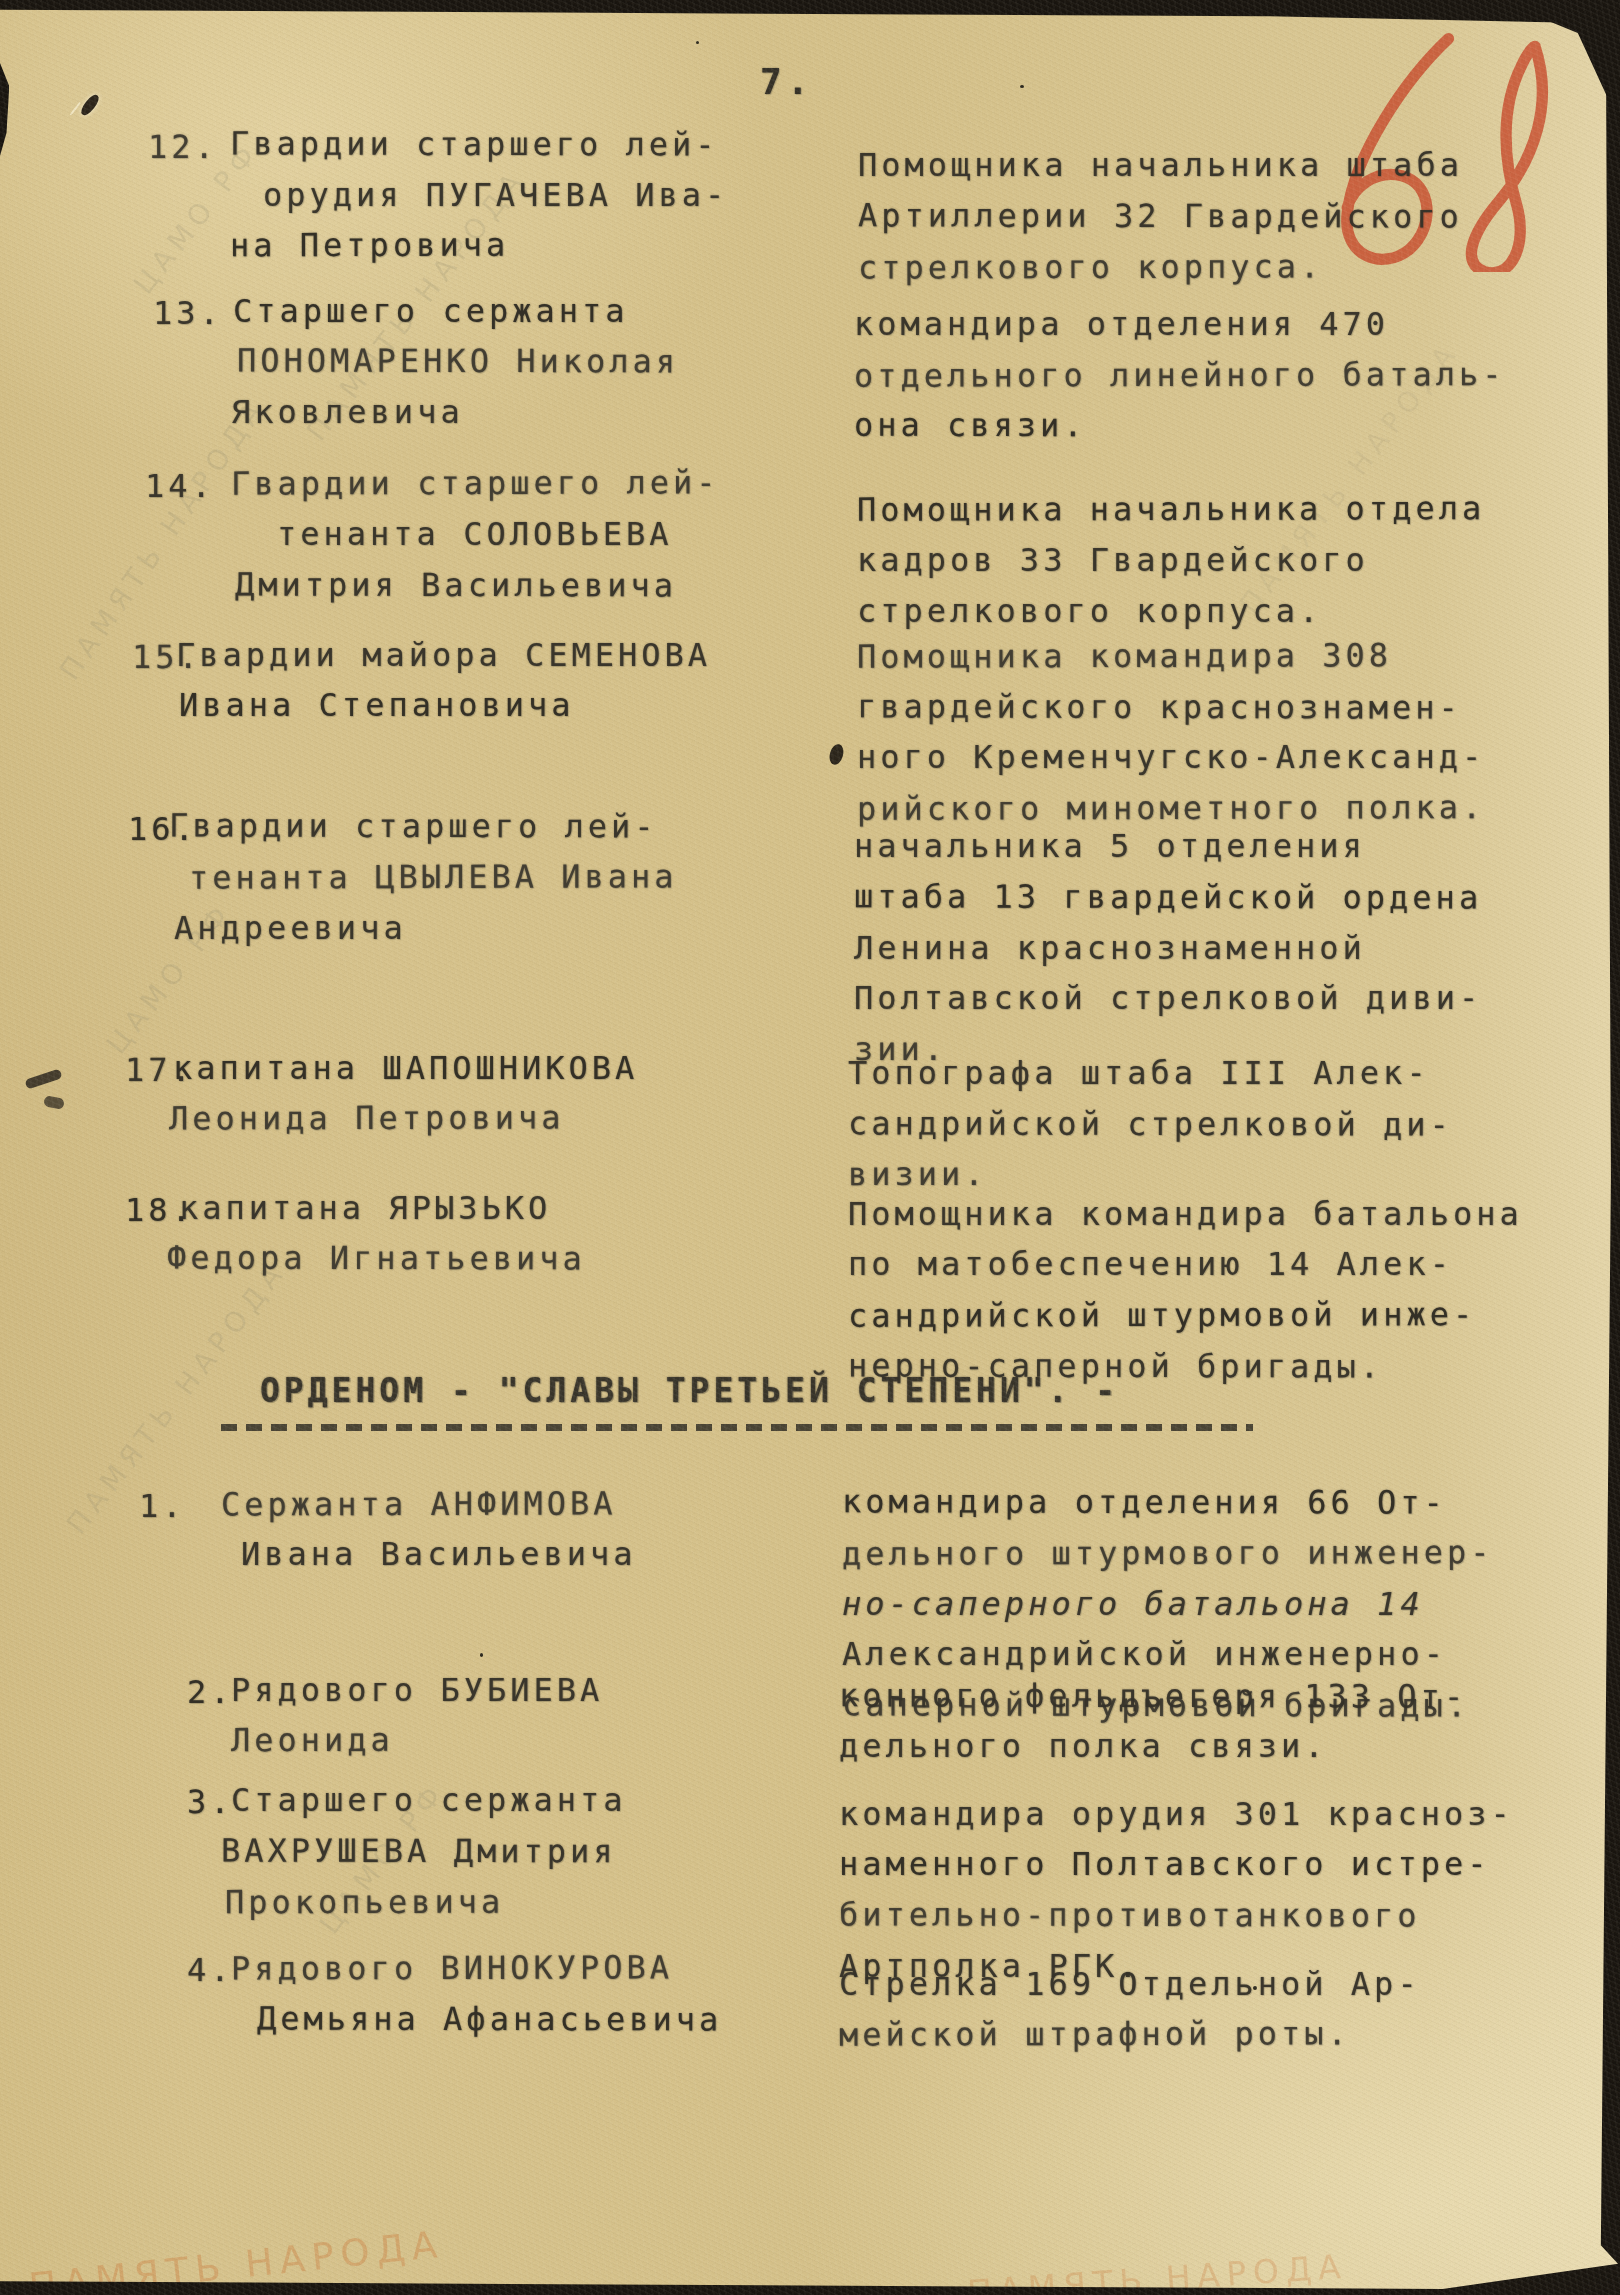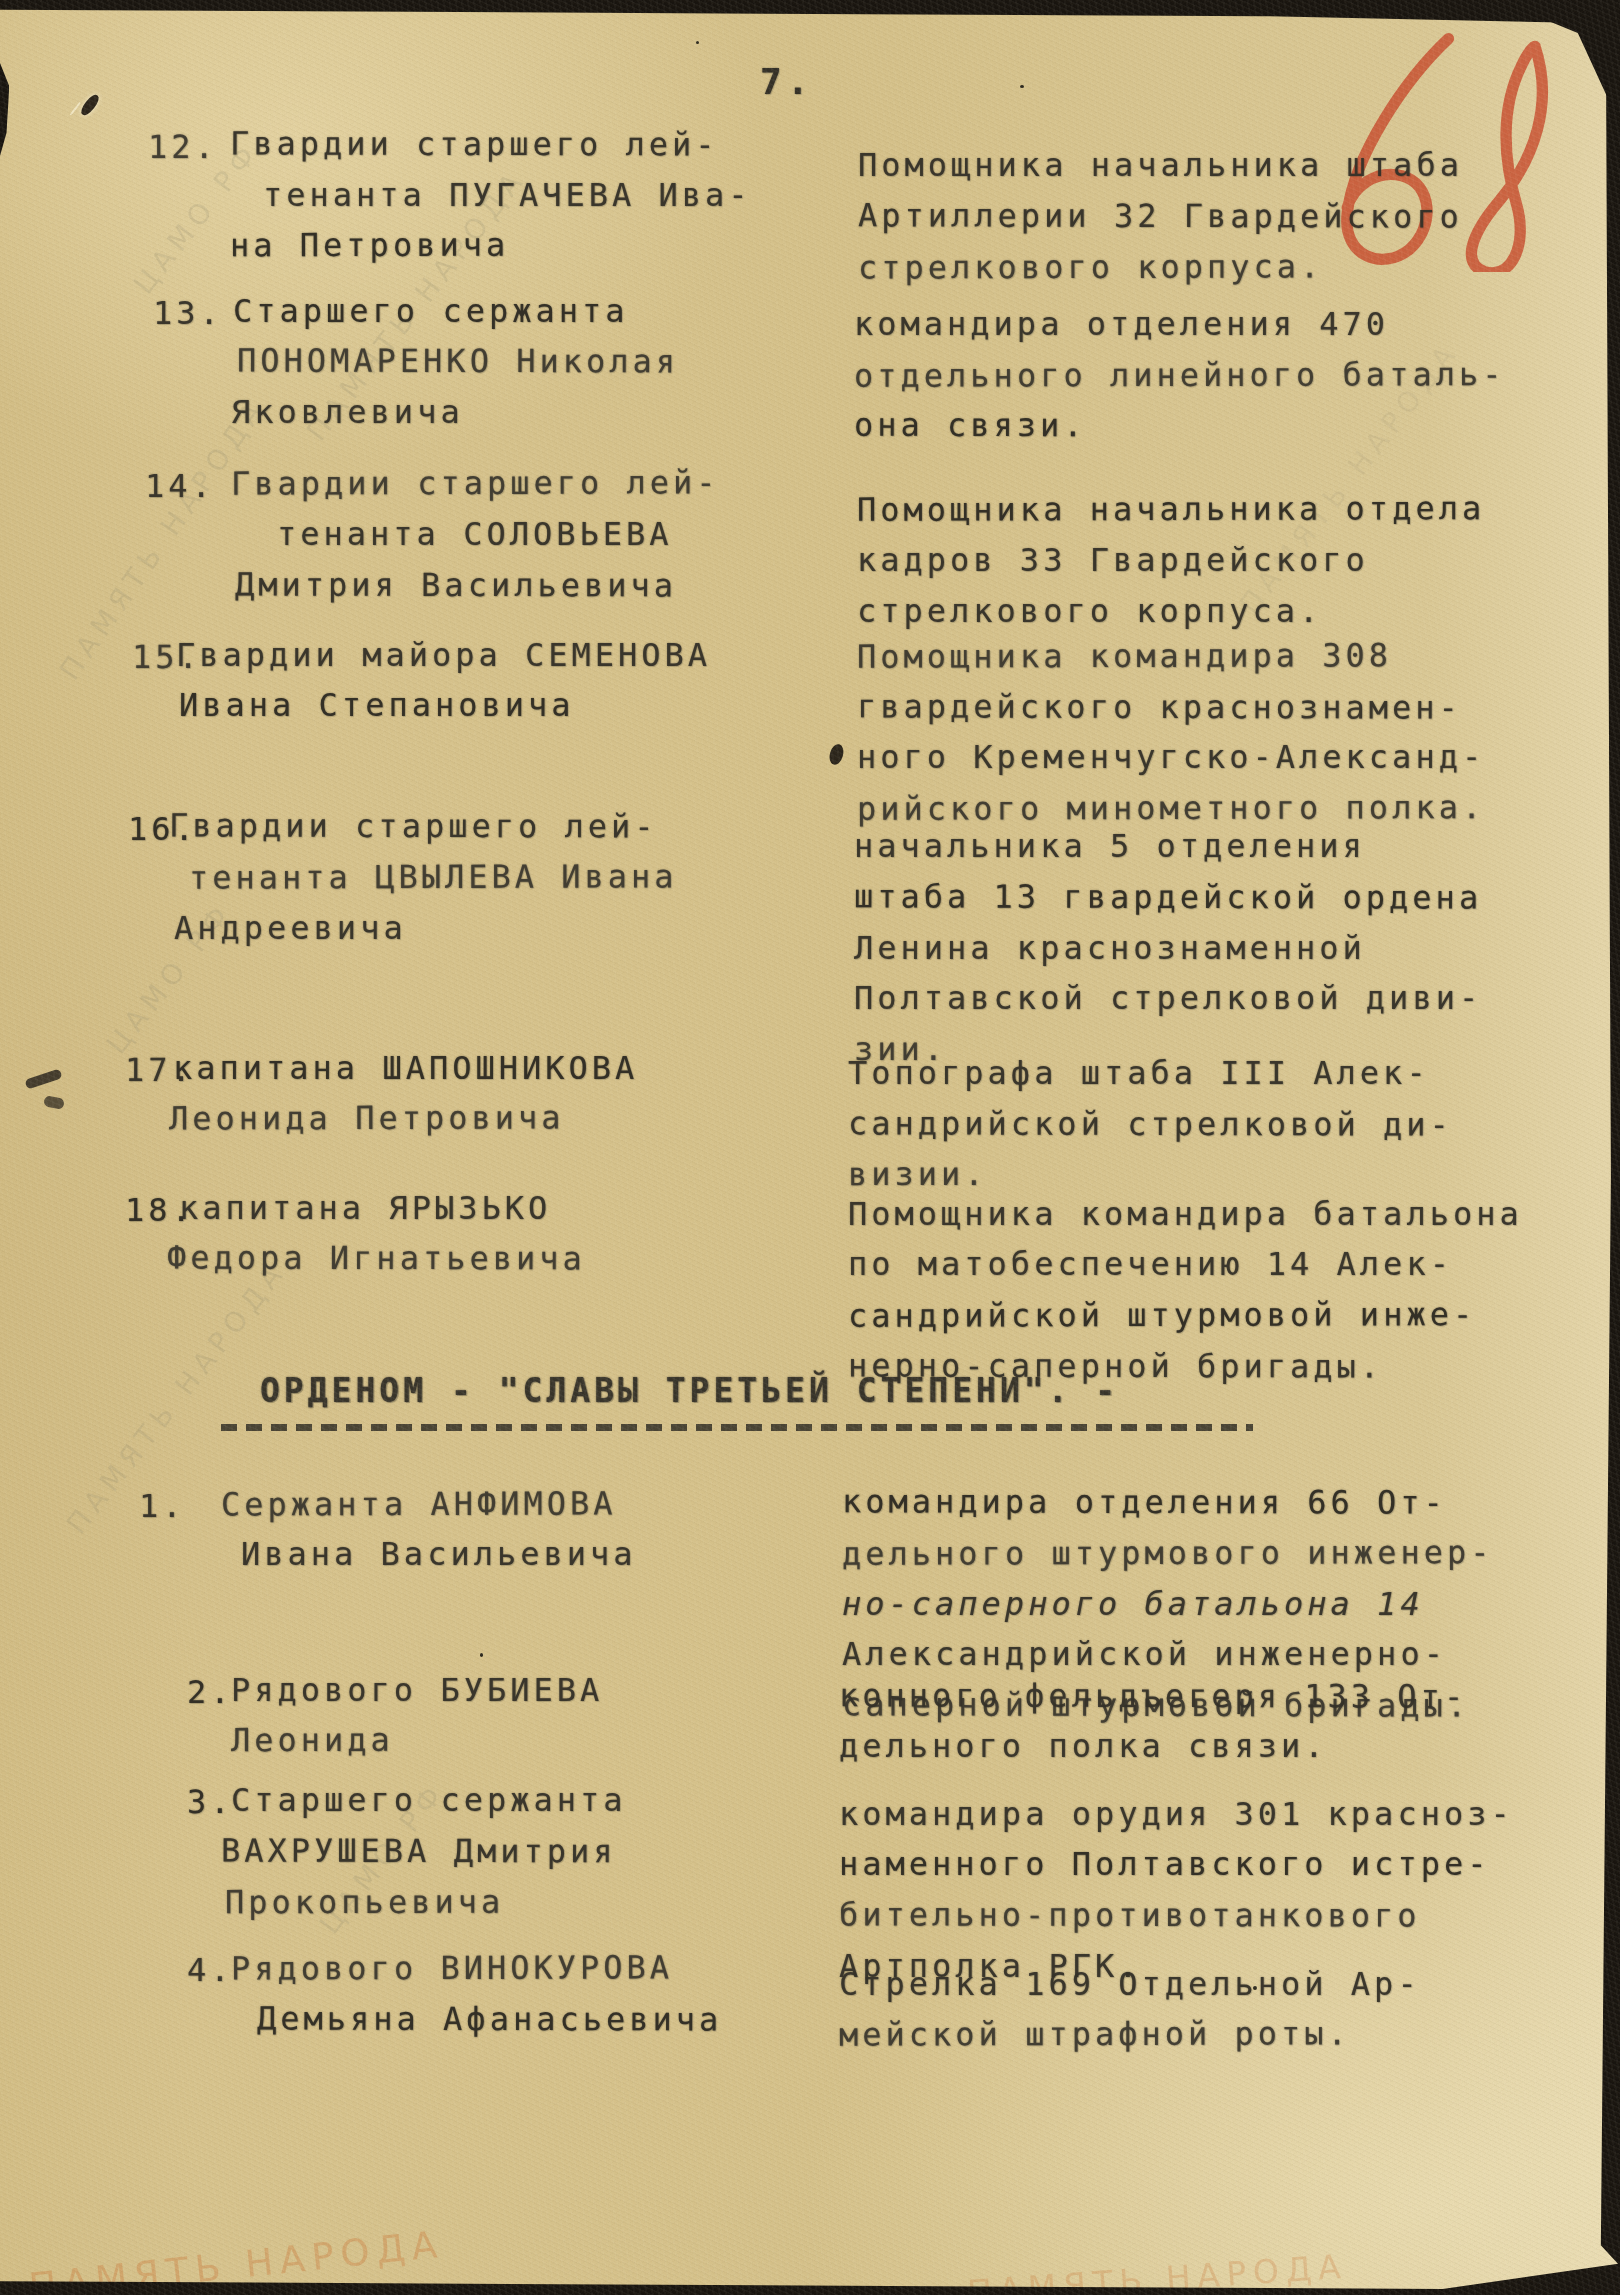--- a/index.html
+++ b/index.html
@@ -82,21 +82,21 @@
 
   <div class="edge" style="left:0;top:0;width:1621px;height:27px;clip-path:polygon(0 0, 100% 0, 100% 88%, 78% 60%, 0 36%);"></div>
   <div class="edge" style="left:1486px;top:0;width:135px;height:127px;clip-path:polygon(8% 0, 100% 0, 100% 100%, 68% 26%);"></div>
   <div class="edge" style="left:1597px;top:87px;width:24px;height:2180px;clip-path:polygon(38% 0, 100% 0, 100% 100%, 16% 99%, 58% 50%);"></div>
   <div class="edge" style="left:0;top:2257px;width:1621px;height:39px;clip-path:polygon(0 62%, 89% 82%, 100% 16%, 100% 100%, 0 100%);"></div>
   <div class="edge" style="left:0;top:63px;width:9.3px;height:93px;clip-path:polygon(0 0, 100% 25%, 70% 75%, 0 100%);"></div>
 
   <div id="grain"></div>
 <div class="tline" style="left: 148px; top: 131px;">12.</div>
     <div class="tline" style="left: 230px; top: 128px;">Гвардии старшего лей-</div>
-    <div class="tline" style="left: 263px; top: 179px;">тенанта ПУГАЧЕВА Ива-</div>
+    <div class="tline" style="left: 263px; top: 179px;">орудия ПУГАЧЕВА Ива-</div>
     <div class="tline" style="left: 230px; top: 229px;">на Петровича</div>
     <div class="tline" style="left: 858px; top: 149px;">Помощника начальника штаба</div>
     <div class="tline" style="left: 858px; top: 200px;">Артиллерии 32 Гвардейского</div>
     <div class="tline" style="left: 858px; top: 251px;">стрелкового корпуса.</div>
     <div class="tline" style="left: 153px; top: 297px;">13.</div>
     <div class="tline" style="left: 233px; top: 295px;">Старшего сержанта</div>
     <div class="tline" style="left: 237px; top: 345px;">ПОНОМАРЕНКО Николая</div>
     <div class="tline" style="left: 231px; top: 396px;">Яковлевича</div>
     <div class="tline" style="left: 854px; top: 308px;">командира отделения 470</div>
     <div class="tline" style="left: 854px; top: 359px;">отдельного линейного баталь-</div>

